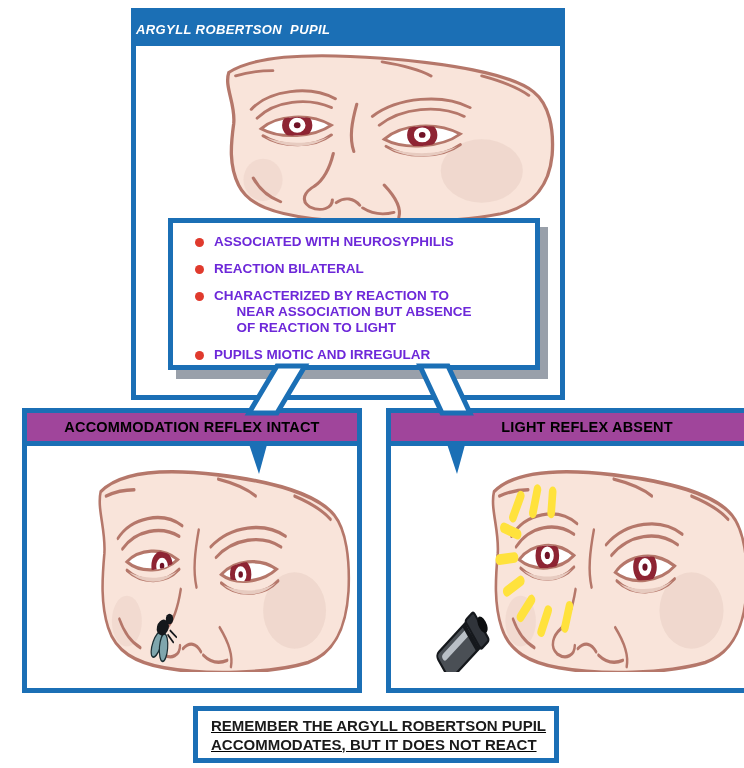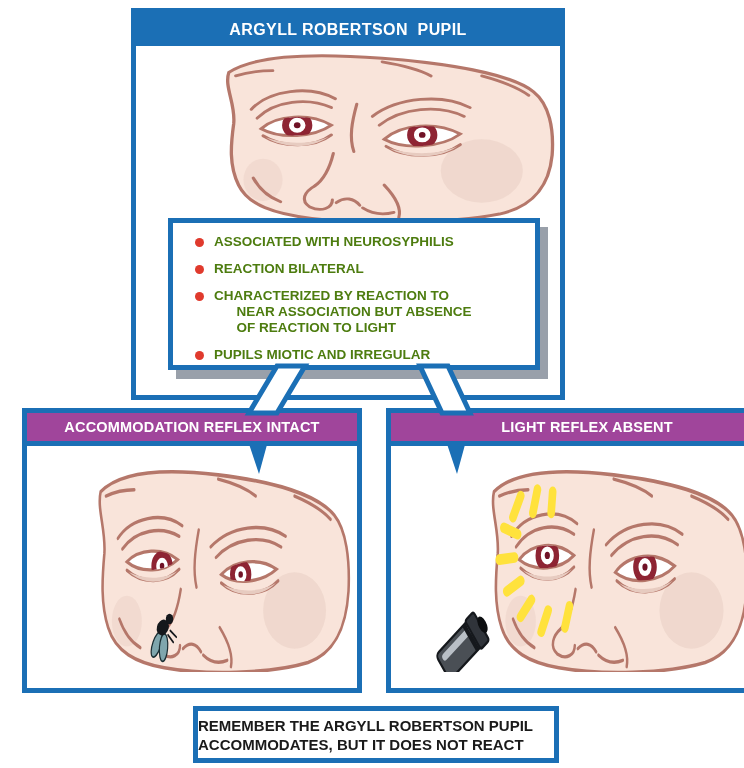--- a/index.html
+++ b/index.html
@@ -3,49 +3,51 @@
 <meta charset="utf-8">
 <style>
   html,body{margin:0;padding:0;}
   body{
     width:744px;height:768px;position:relative;background:#ffffff;
     font-family:"Liberation Sans", sans-serif;overflow:hidden;
   }
   .panel{position:absolute;background:#fff;border:5px solid #1b6fb5;box-sizing:border-box;z-index:1;}
   .top-panel{left:131px;top:8px;width:434px;height:392px;}
   .blue-header{
-    background:#1b6fb5;color:#fff;font-weight:bold;font-size:16px;letter-spacing:.4px;
-    height:33px;display:flex;align-items:center;justify-content:center;white-space:pre;
+    background:#1b6fb5;color:#fff;font-weight:bold;font-size:13px;letter-spacing:.4px;
+    height:33px;display:flex;align-items:center;justify-content:flex-start;white-space:pre;font-style:italic;
   }
   .purple-header{
-    background:#a0459b;color:#ffffff;font-weight:bold;font-size:14.5px;letter-spacing:.2px;
+    background:#a0459b;color:#000000;font-weight:bold;font-size:14.5px;letter-spacing:.2px;
     height:28px;display:flex;align-items:center;justify-content:center;white-space:pre;
     border-bottom:5px solid #1b6fb5;
   }
   .face-wrap{display:flex;justify-content:center;}
   .callout{
     position:absolute;left:168px;top:218px;width:372px;height:152px;box-sizing:border-box;
     background:#fff;border:5px solid #1b6fb5;z-index:5;
     box-shadow:8px 9px 0 0 #99a0aa;
     padding:11px 8px 8px 22px;
   }
   .callout ul{list-style:none;margin:0;padding:0;}
   .callout li{
     position:relative;padding-left:19px;margin-bottom:11px;
-    font-size:13.5px;line-height:16px;font-weight:bold;color:#4d7c0f;white-space:pre-wrap;
+    font-size:13.5px;line-height:16px;font-weight:bold;color:#6d28d9;white-space:pre-wrap;
   }
   .callout li .dot{
     position:absolute;left:0;top:3.5px;width:9px;height:9px;border-radius:50%;background:#e03a2d;
   }
   .tails{position:absolute;left:0;top:0;width:744px;height:768px;z-index:6;pointer-events:none;}
   .left-panel{left:22px;top:408px;width:340px;height:285px;}
   .right-panel{left:386px;top:408px;width:402px;height:285px;}
   .footer-box{
     position:absolute;left:193px;top:706px;width:366px;height:57px;box-sizing:border-box;
     background:#fff;border:5px solid #1b6fb5;display:flex;align-items:center;
+    padding-left:13px;
+    text-decoration:underline;
   }
   .footer-box .txt{
     font-size:15px;line-height:19px;font-weight:bold;color:#1a1a1a;white-space:pre-wrap;
   }
 </style>
 </head>
 <body>
 
 <div class="panel top-panel">
   <div class="blue-header">

